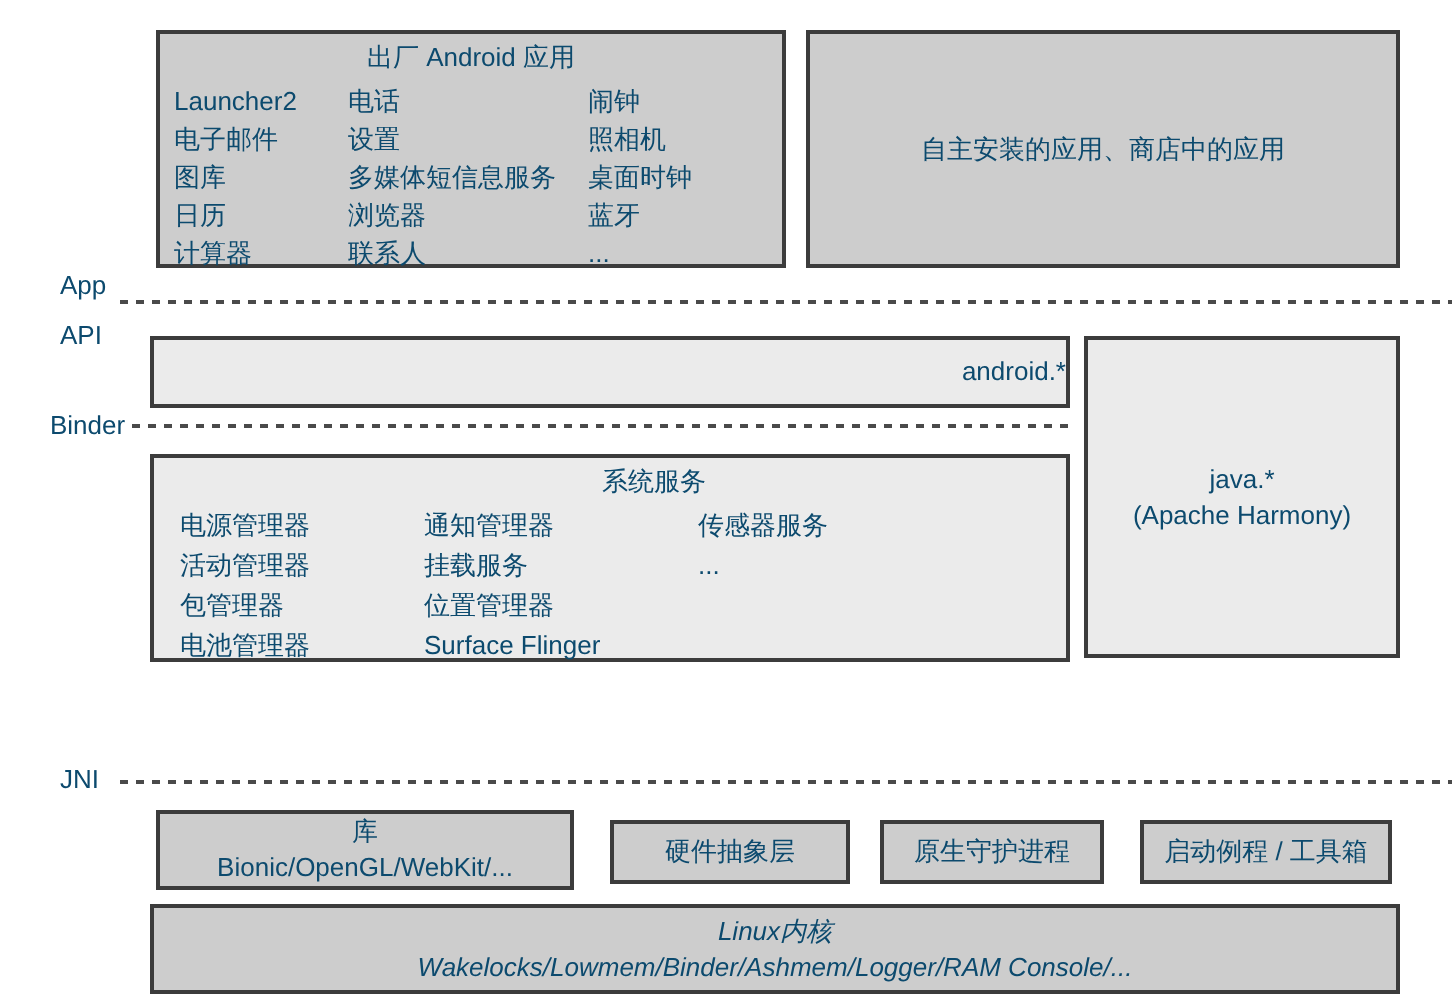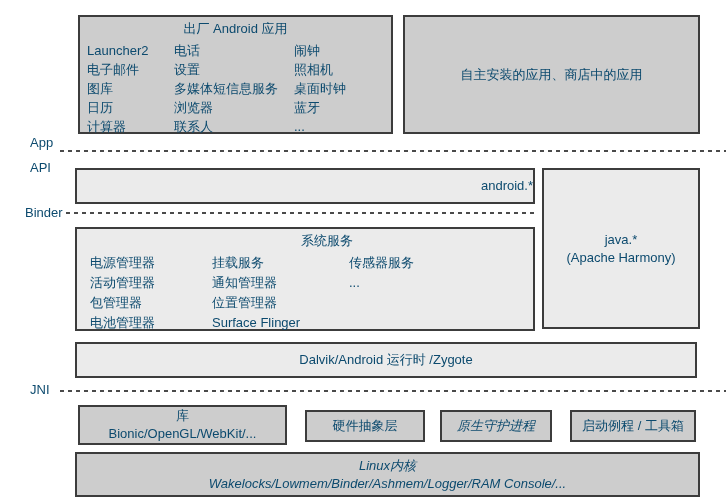--- a/index.html
+++ b/index.html
@@ -83,48 +83,45 @@
 
   <div class="box light svc" style="left:75px; top:227px; width:460px; height:104px;padding-left:44px;">
     <div class="box-title">系统服务</div>
     <div class="col" style="left:13px; top:24px;">
       <div>电源管理器</div>
       <div>活动管理器</div>
       <div>包管理器</div>
       <div>电池管理器</div>
     </div>
     <div class="col" style="left:135px; top:24px;">
+      <div>通知管理器</div>
       <div>挂载服务</div>
-      <div>通知管理器</div>
       <div>位置管理器</div>
       <div>Surface Flinger</div>
     </div>
     <div class="col" style="left:272px; top:24px;">
       <div>传感器服务</div>
       <div>...</div>
     </div>
   </div>
 
-  <div class="box light center" style="left:75px; top:342px; width:622px; height:36px;">
-    <div>Dalvik/Android 运行时 /Zygote</div>
-  </div>
 
   <div class="layer-label" style="left:30px; top:382px;">JNI</div>
   <div class="dash" style="left:60px; top:390px; width:666px;"></div>
 
   <div class="box dark center" style="left:78px; top:405px; width:209px; height:40px;">
     <div>库</div>
     <div>Bionic/OpenGL/WebKit/...</div>
   </div>
 
   <div class="box dark center" style="left:305px; top:410px; width:120px; height:32px;">
     <div>硬件抽象层</div>
   </div>
 
-  <div class="box dark center" style="left:440px; top:410px; width:112px; height:32px;font-style:italic;">
+  <div class="box dark center" style="left:440px; top:410px; width:112px; height:32px;">
     <div>原生守护进程</div>
   </div>
 
   <div class="box dark center" style="left:570px; top:410px; width:126px; height:32px;">
     <div>启动例程 / 工具箱</div>
   </div>
 
   <div class="box dark center" style="left:75px; top:452px; width:625px; height:45px;font-style:italic;">
     <div>Linux内核</div>
     <div>Wakelocks/Lowmem/Binder/Ashmem/Logger/RAM Console/...</div>

